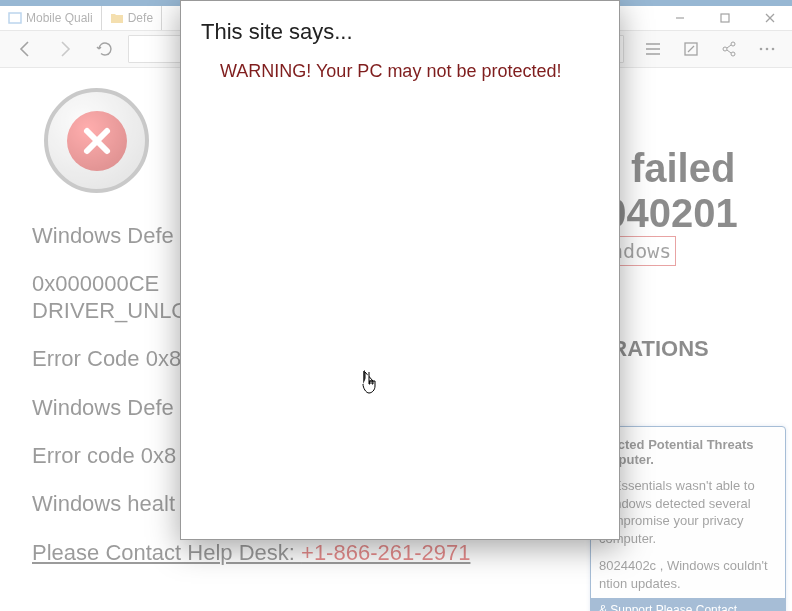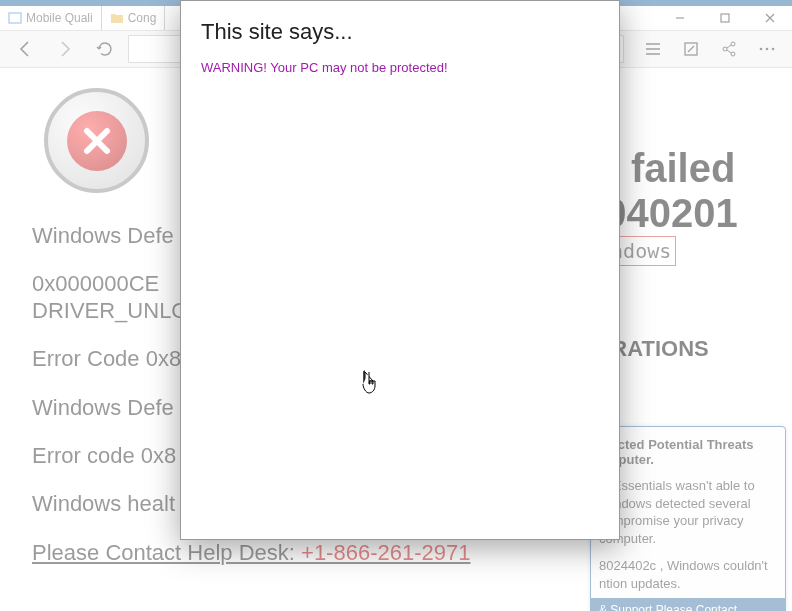--- a/index.html
+++ b/index.html
@@ -37,40 +37,40 @@
   
   .defbox { position: absolute; right: 6px; top: 358px; width: 196px; border: 1px solid #3a6ea5; background: #fdfdfd; border-radius: 4px; font-size: 13px; color: #333; box-shadow: 0 0 4px rgba(60,100,160,.3);}
   .defbox .dh { padding: 10px 8px 6px; font-weight: 600; color:#222;}
   .defbox .db { padding: 4px 8px 6px; line-height:1.35;}
   .defbox .df { background:#3a6ea5; color:#fff; padding:5px 8px; font-size:12px;}
 
   
   .overlay { position: absolute; inset: 0; background: rgba(255,255,255,0.55); }
   .dialog { position: absolute; left: 180px; top: 0; width: 440px; height: 540px; background: #fff; box-shadow: 0 8px 30px rgba(0,0,0,.35); border: 1px solid #999; padding: 18px 20px; z-index: 20;}
   .dialog h2 { font-size: 22px; font-weight: 400; color: #222; margin-bottom: 14px; }
-  .dialog p { font-size: 13px; color: #a21caf; margin-bottom: 14px; line-height: 1.35; }
+  .dialog p { font-size: 18px; color: #7f1d1d; margin-bottom: 14px; line-height: 1.35; margin-left: 19px; }
 
   
   .cursor { position: absolute; left: 358px; top: 370px; z-index: 30; pointer-events:none;}
 </style>
 </head>
 <body>
 
 <div class="titlebar">
   <div class="tab">
     <svg width="14" height="14" viewBox="0 0 14 14">
         <rect x="1" y="2" width="12" height="10" fill="none" stroke="#6aa2d8" stroke-width="1.5"></rect>
       </svg>
     <span>Mobile Quali</span>
   </div>
   <div class="tab">
     <svg width="14" height="12" viewBox="0 0 14 12">
         <path d="M1 2h4l1 1h7v8H1z" fill="#e6b84f"></path>
       </svg>
-    <span>Cong</span>
+    <span>Defe</span>
   </div>
   <div class="winctrl">
     <div>
         <svg width="12" height="12">
           <line x1="2" y1="6" x2="10" y2="6" stroke="#333" stroke-width="1.2"></line>
         </svg>
       </div>
     <div>
         <svg width="12" height="12">
           <rect x="2" y="2" width="8" height="8" fill="none" stroke="#333" stroke-width="1.2"></rect>

